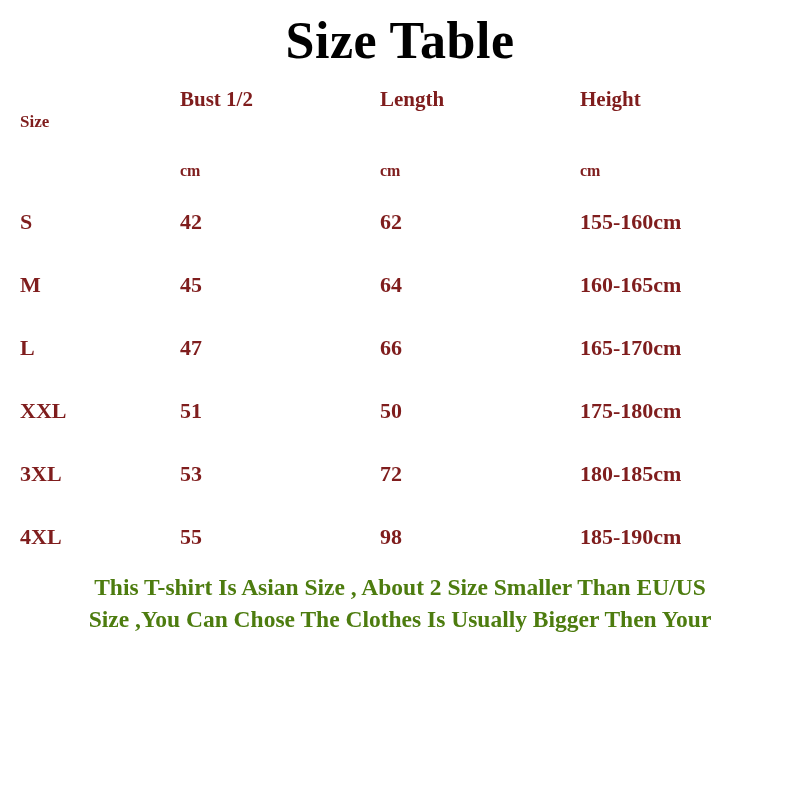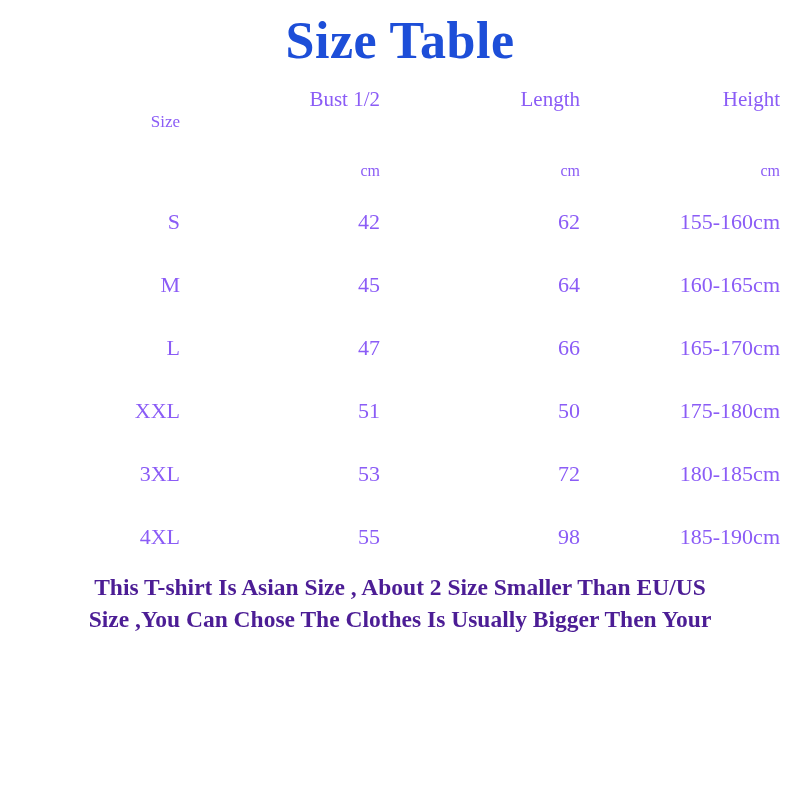--- a/index.html
+++ b/index.html
@@ -17,35 +17,35 @@
   .page {
     position: relative;
     width: 800px;
     height: 800px;
     box-sizing: border-box;
   }
   .title {
     text-align: center;
     font-size: 52px;
     font-weight: bold;
-    color: #1d4ed8;
+    color: #000000;
     letter-spacing: 0.5px;
     margin: 10px 0 0 0;
     line-height: 1.2;
   }
   table.size-table {
     width: 760px;
     margin: 6px auto 0 auto;
     border-collapse: collapse;
     table-layout: fixed;
   }
   table.size-table td, table.size-table th {
-    text-align: right;
-    font-weight: normal;
-    color: #8b5cf6;
+    text-align: left;
+    font-weight: bold;
+    color: #7f1d1d;
     padding: 0;
     border: none;
   }
   .col-size   { width: 160px; }
   .col-bust   { width: 200px; }
   .col-length { width: 200px; }
   .col-height { width: 200px; }
 
   .hdr-row td {
     font-size: 21px;
@@ -66,21 +66,21 @@
     font-size: 22px;
     height: 63px;
     vertical-align: middle;
   }
   .note {
     width: 770px;
     margin: 0 auto;
     text-align: center;
     font-size: 23.5px;
     font-weight: bold;
-    color: #4c1d95;
+    color: #4d7c0f;
     line-height: 1.33;
     padding-top: 4px;
   }
   .note div { white-space: nowrap; }
   .note .l-last { }
 </style>
 </head>
 <body>
 
 <div class="page">

